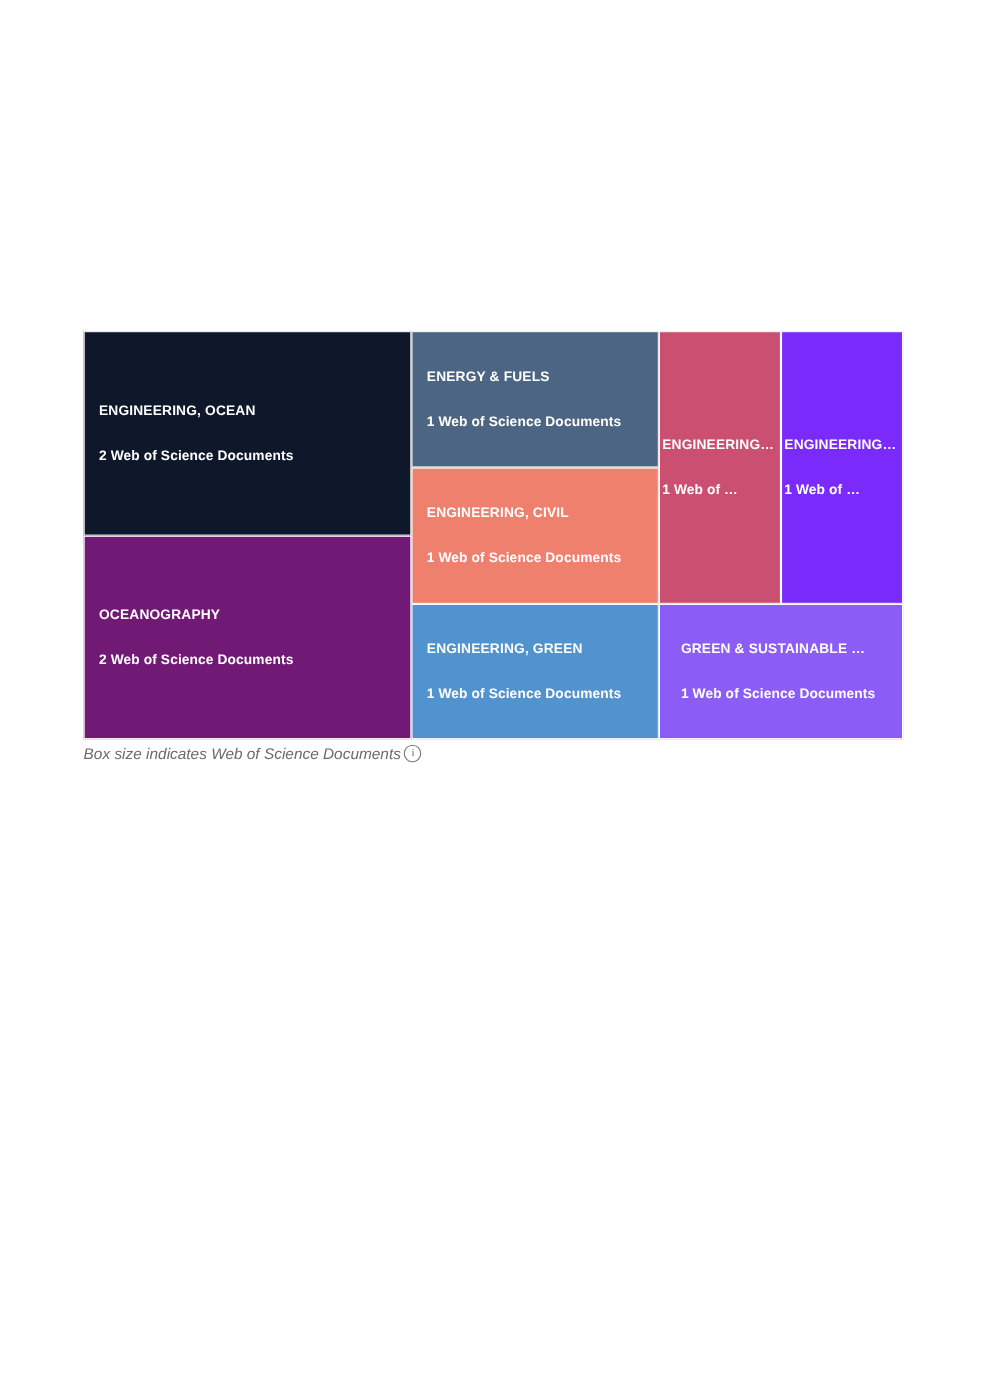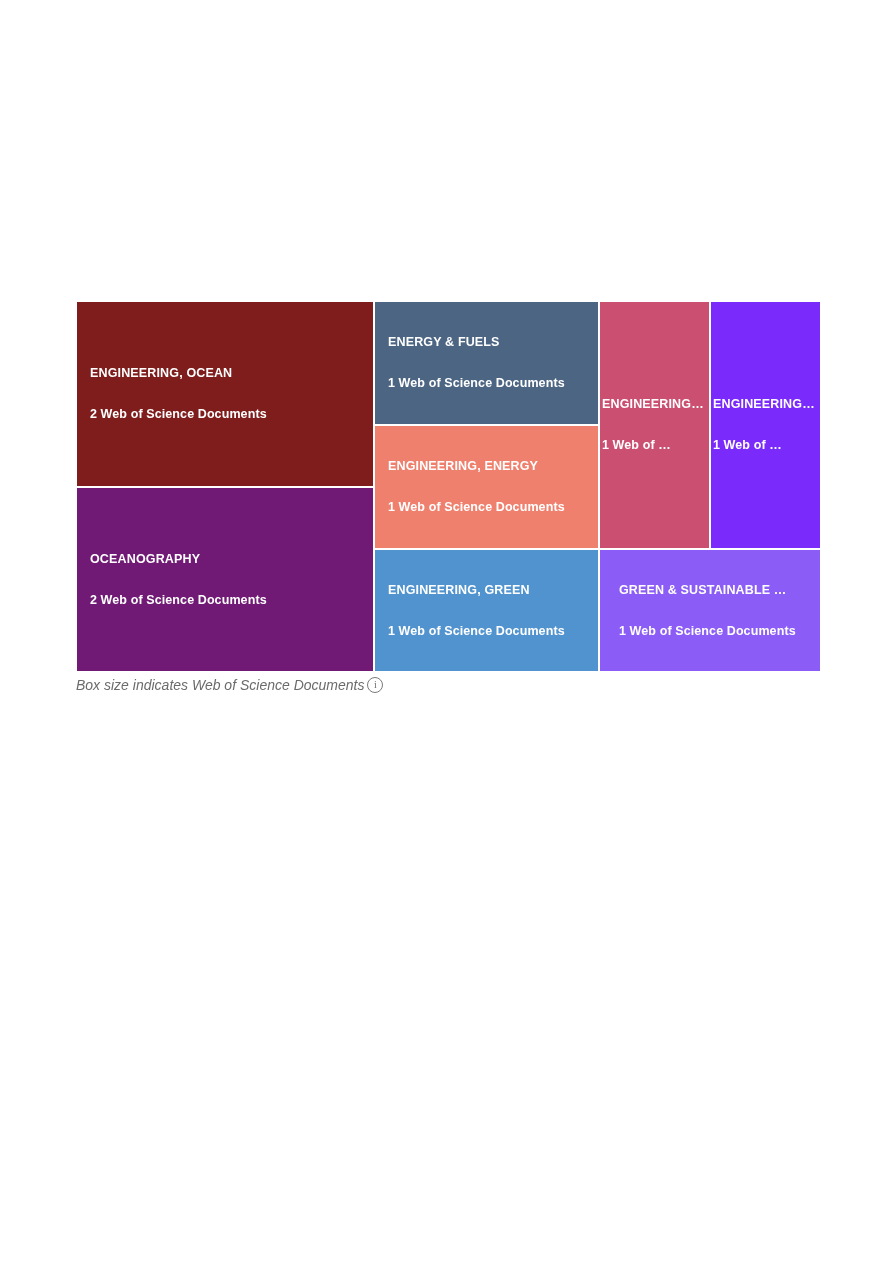--- a/index.html
+++ b/index.html
@@ -105,21 +105,21 @@
     text-align: center;
     font-family: "Liberation Serif", serif;
   }
 </style>
 </head>
 <body>
 
 <div id="treemap-figure">
   <div class="treemap-canvas">
 
-    <div class="tm-tile center-label" style="left:0px; top:0px; width:298px; height:186px; background:#7f1d1d;">
+    <div class="tm-tile center-label" style="left:0px; top:0px; width:298px; height:186px; background:#0f172a;">
       <div class="tm-label-block">
         <div class="tm-cat">ENGINEERING, OCEAN</div>
         <div class="tm-val">2 Web of Science Documents</div>
       </div>
     </div>
 
     <div class="tm-tile center-label" style="left:0px; top:186px; width:298px; height:185px; background:#701a75;">
       <div class="tm-label-block">
         <div class="tm-cat">OCEANOGRAPHY</div>
         <div class="tm-val">2 Web of Science Documents</div>
@@ -128,21 +128,21 @@
 
     <div class="tm-tile center-label" style="left:298px; top:0px; width:225px; height:124px; background:#4C6583;">
       <div class="tm-label-block">
         <div class="tm-cat">ENERGY &amp; FUELS</div>
         <div class="tm-val">1 Web of Science Documents</div>
       </div>
     </div>
 
     <div class="tm-tile center-label" style="left:298px; top:124px; width:225px; height:124px; background:#F0806E;">
       <div class="tm-label-block">
-        <div class="tm-cat">ENGINEERING, ENERGY</div>
+        <div class="tm-cat">ENGINEERING, CIVIL</div>
         <div class="tm-val">1 Web of Science Documents</div>
       </div>
     </div>
 
     <div class="tm-tile center-label" style="left:298px; top:248px; width:225px; height:123px; background:#5193CE;">
       <div class="tm-label-block">
         <div class="tm-cat">ENGINEERING, GREEN</div>
         <div class="tm-val">1 Web of Science Documents</div>
       </div>
     </div>

